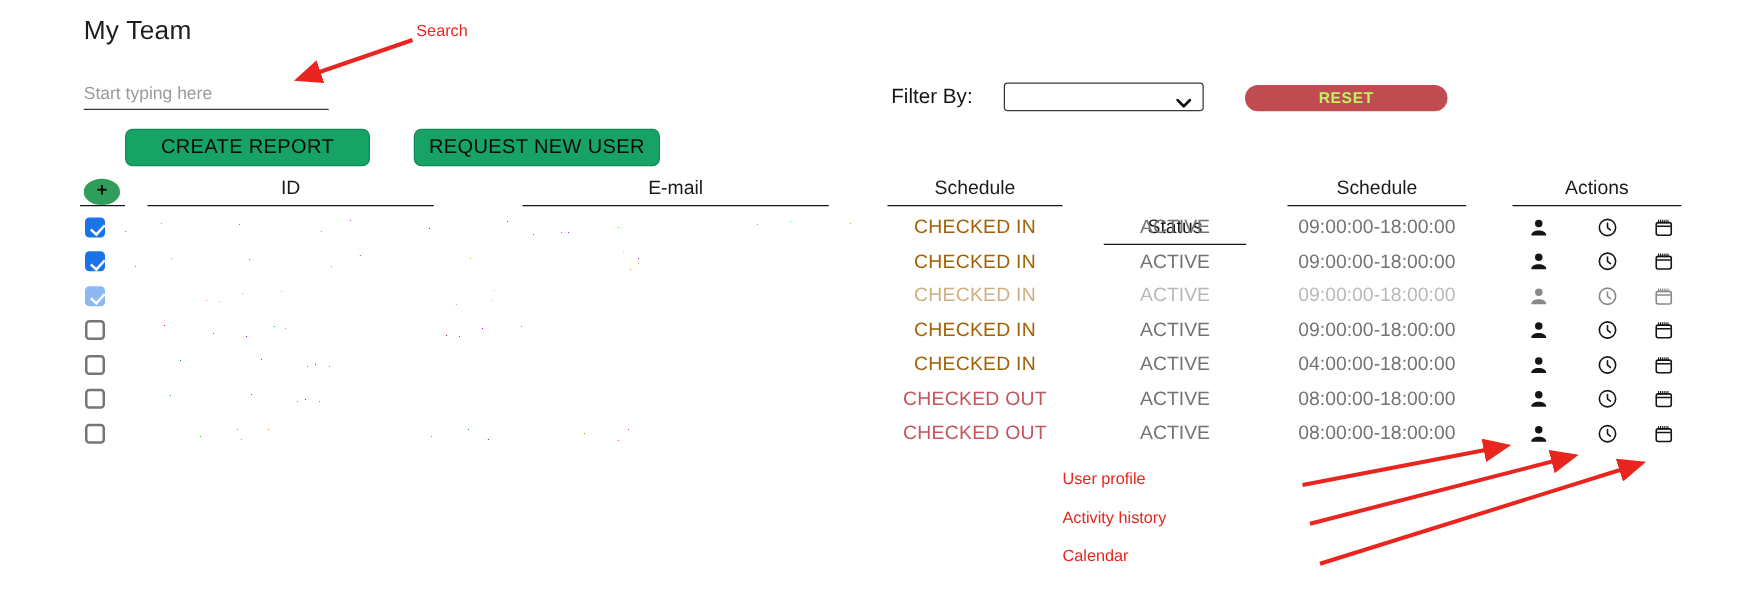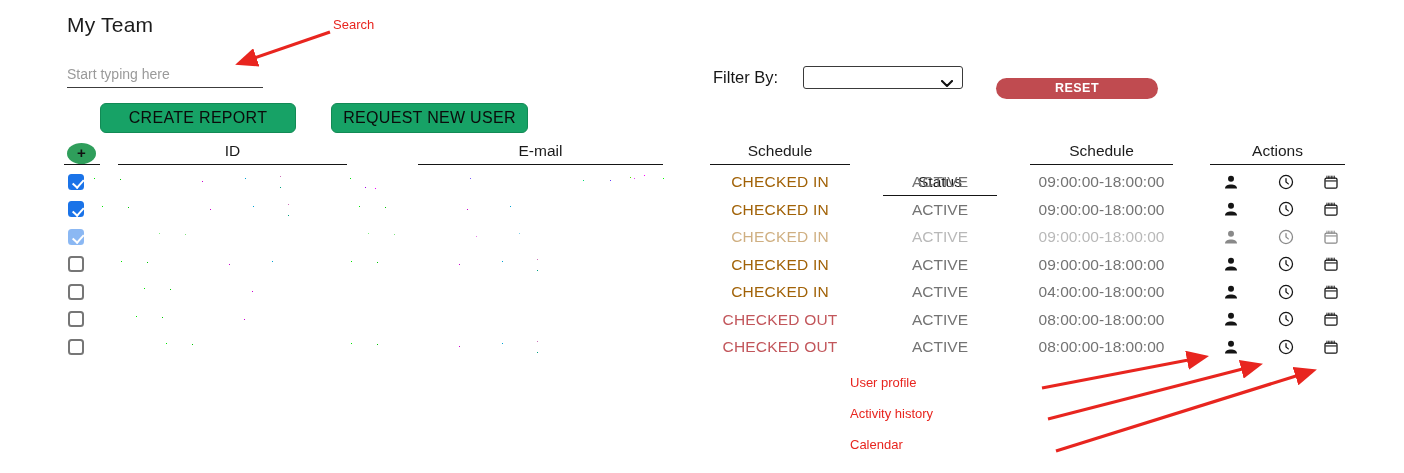--- a/index.html
+++ b/index.html
@@ -11,22 +11,22 @@
   .search-input { position:absolute; left:67px; top:60px; width:196px; height:28px; border:none; outline:none;
     border-bottom:1.7px solid #3c3c3c; font-size:14px; color:#222; font-family:"Liberation Sans",sans-serif; background:transparent; }
   .search-input::placeholder { color:#9a9a9a; }
 
   .filter-label { position:absolute; left:713px; top:68px; font-size:16.5px; color:#161616; }
   .filter-select { position:absolute; left:803px; top:66px; width:160px; height:23px; border:1.3px solid #3a3a3a;
     border-radius:3px; background:#fff; cursor:pointer; }
   .filter-select .chev { position:absolute; right:9px; top:7px; }
 
   .reset-btn { position:absolute; left:996px; top:68px; width:162px; height:21px; border:none; border-radius:11px;
-    background:#c04b50; color:#ffffff; font-size:12.5px; font-weight:bold; letter-spacing:.5px; text-align:center;
-    line-height:21px; cursor:pointer; font-family:"Liberation Sans",sans-serif;margin-top:10px; }
+    background:#c04b50; color:#bef264; font-size:12.5px; font-weight:bold; letter-spacing:.5px; text-align:center;
+    line-height:21px; cursor:pointer; font-family:"Liberation Sans",sans-serif; }
 
   .green-btn { position:absolute; top:103px; height:30px; border:1px solid #128a55; border-radius:6px; background:#17a266;
     color:#0b0b0b; font-size:16px; letter-spacing:.3px; text-align:center; cursor:pointer; font-family:"Liberation Sans",sans-serif; }
   .btn-create { left:100px; width:196px; }
   .btn-request { left:331px; width:197px; }
 
   .hdr { position:absolute; top:142px; height:23px; border-bottom:1.6px solid #151515; text-align:center;
     font-size:15.5px; color:#1b1b1b; }
   .hdr-add      { left:64px;  width:36px;  }
   .hdr-id       { left:118px; width:229px; }

